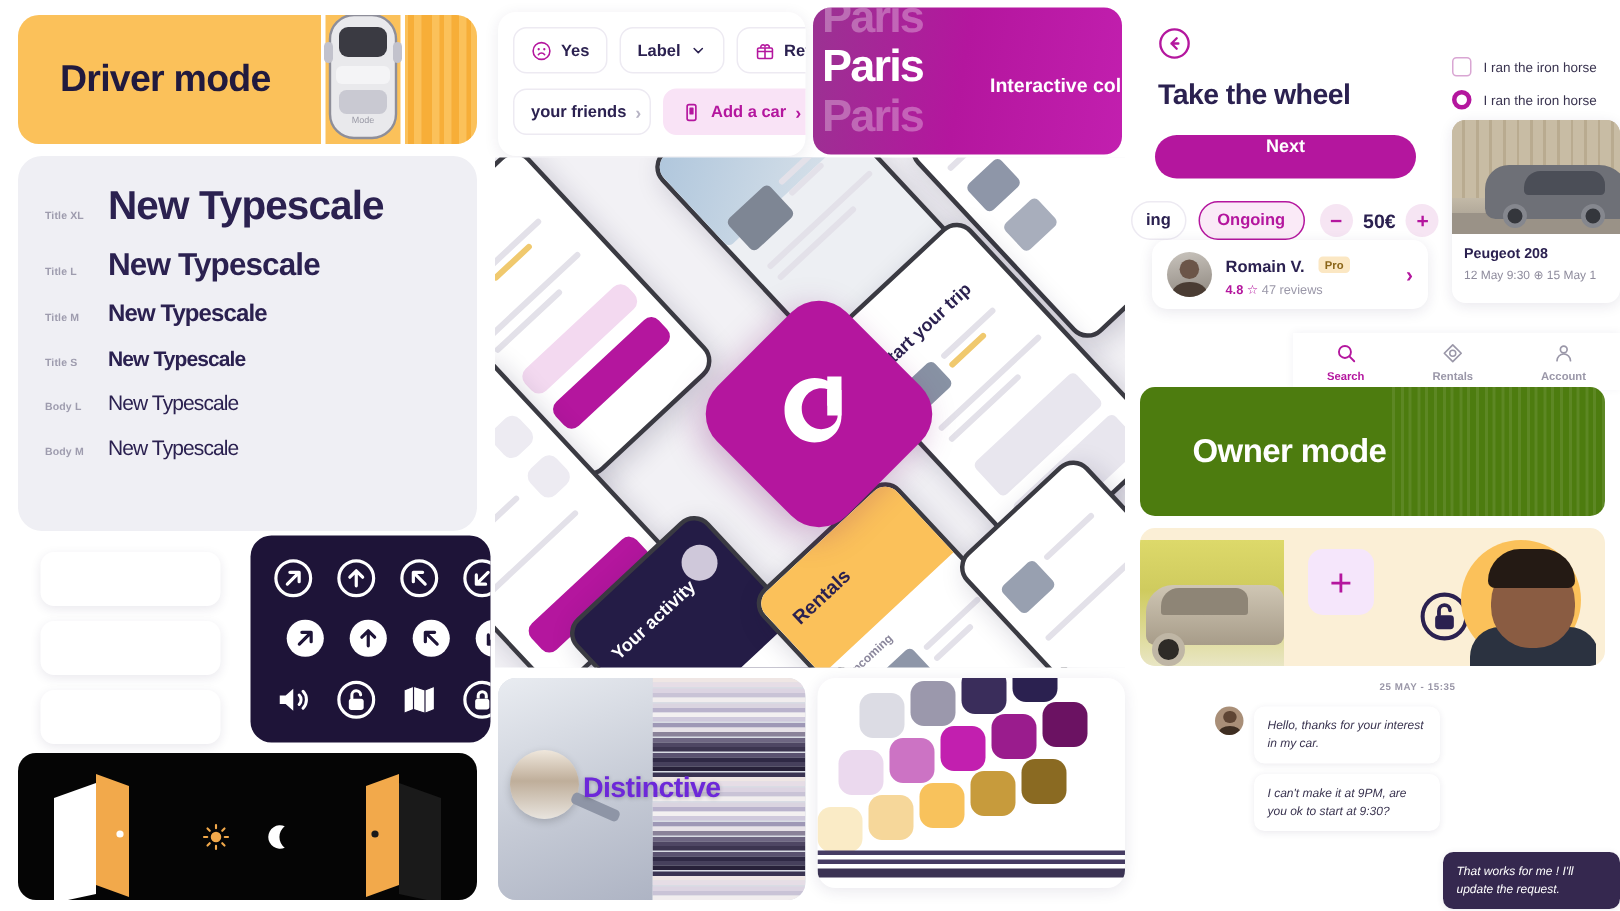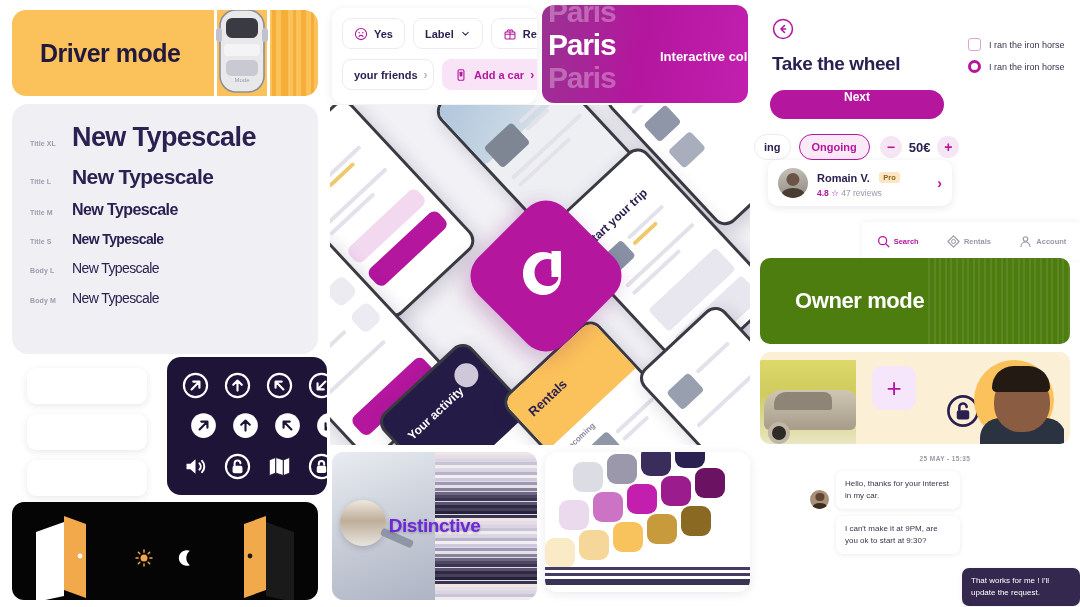--- a/index.html
+++ b/index.html
@@ -271,21 +271,21 @@
     background:#34363C; border:3px solid #85878E; }
   .car-ground { position:absolute; left:0; bottom:0; width:100%; height:14px; background:#9A9287; }
   .car-name { font-size: 9.5px; font-weight: 700; color: #2B2150; padding: 8px 8px 0 8px; }
   .car-dates { font-size: 8px; color: #8F8C9D; padding: 4px 8px 0 8px; white-space: nowrap; }
 
   .tabbar {
     position: absolute; left: 112px; top: 222px; width: 218px; height: 38px;
     background: #fff; display: flex; align-items: center; justify-content: space-around;
     box-shadow: 0 -1px 6px rgba(40,30,80,.06);
   }
-  .tab { display: flex; flex-direction: row; align-items: center; gap: 3px; }
+  .tab { display: flex; flex-direction: column; align-items: center; gap: 3px; }
   .tab-lbl { font-size: 7.5px; color: #9A97A8; font-weight: 700; }
   .tab.active .tab-lbl { color: #B4169E; }
 
   .owner-banner {
     position: absolute; left: 10px; top: 258px; width: 310px; height: 86px;
     background: #4d7c0f; border-radius: 10px; overflow: hidden;
   }
   .owner-stripes { position: absolute; right: 0; top: 0; width: 150px; height: 100%; }
   .owner-stripes i { position: absolute; top: 0; height: 100%; width: 2px; background: rgba(255,255,255,.09); }
   .owner-title {
@@ -325,21 +325,21 @@
   .hv-person .hair { position:absolute; left:20px; top:10px; width:58px; height:26px;
     border-radius: 28px 28px 6px 6px; background:#241A14; }
   .hv-person .shirt { position:absolute; left:8px; bottom:-8px; width:86px; height:34px;
     border-radius: 20px 20px 0 0; background:#2B3240; }
 
   .chat { position: absolute; left: 60px; top: 455px; width: 270px; height: 150px; }
   .chat-time {
     text-align: center; font-size: 6.5px; color: #9A97A8; font-weight: 700;
     letter-spacing: .4px; margin-bottom: 9px;
   }
-  .msg-row { display: flex; align-items: flex-end; gap: 7px; margin-bottom: 7px; }
+  .msg-row { display: flex; align-items: flex-start; gap: 7px; margin-bottom: 7px; font-style: italic; }
   .msg-av {
     width: 19px; height: 19px; border-radius: 50%; flex: 0 0 19px; overflow: hidden;
     background: #A98F78; position: relative;
   }
   .msg-av .h { position:absolute; left:50%; top:14%; transform:translateX(-50%); width:48%; height:46%; border-radius:50%; background:#5E4534; }
   .msg-av .b { position:absolute; left:50%; bottom:-16%; transform:translateX(-50%); width:80%; height:50%; border-radius:50% 50% 0 0; background:#3E2E22; }
   .bubble {
     background: #fff; border-radius: 7px; padding: 7px 9px; font-size: 8px;
     color: #3A3450; line-height: 1.5; max-width: 124px;
     box-shadow: 0 1px 5px rgba(40,30,80,.09);
@@ -762,20 +762,32 @@
       <div class="check-row">
         <div class="checkbox-sq"></div>
         <div class="check-lbl">I ran the iron horse</div>
       </div>
       <div class="check-row">
         <div class="radio-on"></div>
         <div class="check-lbl">I ran the iron horse</div>
       </div>
     </div>
 
+    <div class="car-card">
+      <div class="car-photo">
+        <div class="car-bldg"></div>
+        <div class="car-ground"></div>
+        <div class="car-body"></div>
+        <div class="car-win"></div>
+        <div class="car-wheel" style="right:10px;"></div>
+        <div class="car-wheel" style="right:62px;"></div>
+      </div>
+      <div class="car-name">Peugeot 208</div>
+      <div class="car-dates">12 May 9:30 ⊕ 15 May 1</div>
+    </div>
 
     <div class="tabbar">
       <div class="tab active">
         <svg width="15" height="15" viewBox="0 0 24 24">
           <circle cx="10.6" cy="10.6" r="6.4" fill="none" stroke="#B4169E" stroke-width="2"></circle>
           <path d="M15.4 15.4 20.5 20.5" stroke="#B4169E" stroke-width="2" stroke-linecap="round"></path>
         </svg>
         <span class="tab-lbl">Search</span>
       </div>
       <div class="tab">

